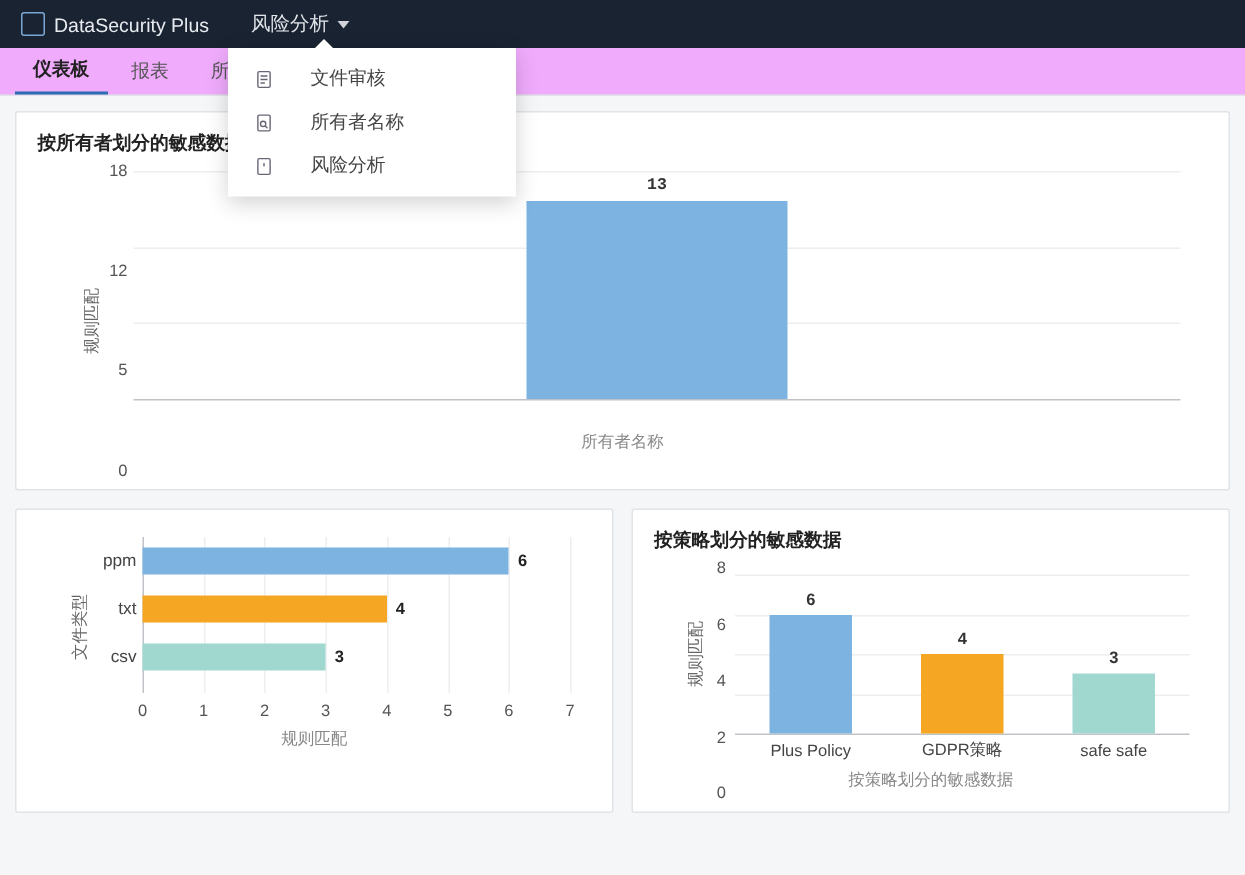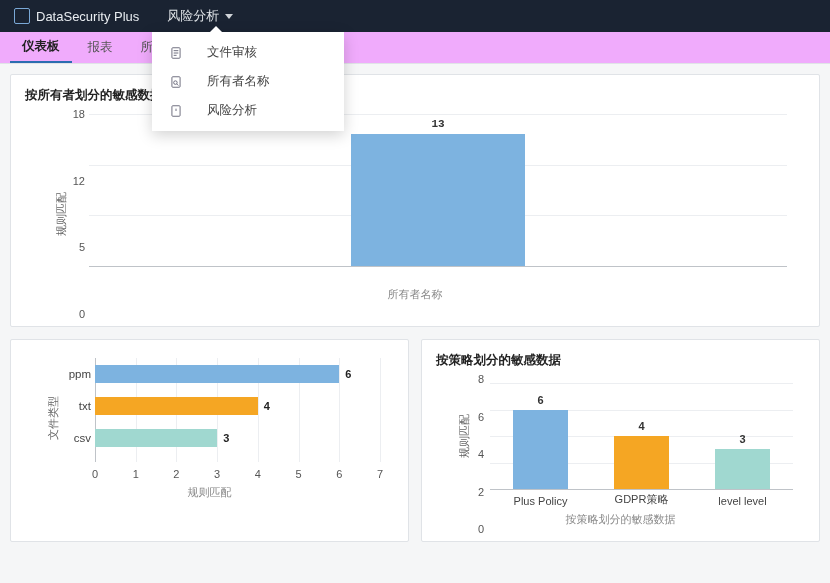--- a/index.html
+++ b/index.html
@@ -211,21 +211,21 @@
                 <div class="c3-xcat">Plus Policy</div>
               </div>
               <div class="c3-slot">
                 <div class="c3-bar" style="height: 50%; background: rgb(245, 166, 35);"></div>
                 <div class="c3-val" style="bottom: 50%;">4</div>
                 <div class="c3-xcat">GDPR策略</div>
               </div>
               <div class="c3-slot">
                 <div class="c3-bar" style="height: 37.5%; background: rgb(160, 216, 208);"></div>
                 <div class="c3-val" style="bottom: 37.5%;">3</div>
-                <div class="c3-xcat">level level</div>
+                <div class="c3-xcat">safe safe</div>
               </div>
             </div>
           </div>
         <div class="c3-xlabel">按策略划分的敏感数据</div>
       <div class="c3-ytick" style="top: 100%;">0</div>
           <div class="c3-ytick" style="top: 75%;">2</div>
           <div class="c3-ytick" style="top: 50%;">4</div>
           <div class="c3-ytick" style="top: 25%;">6</div>
           <div class="c3-ytick" style="top: 0%;">8</div>
         </div>

